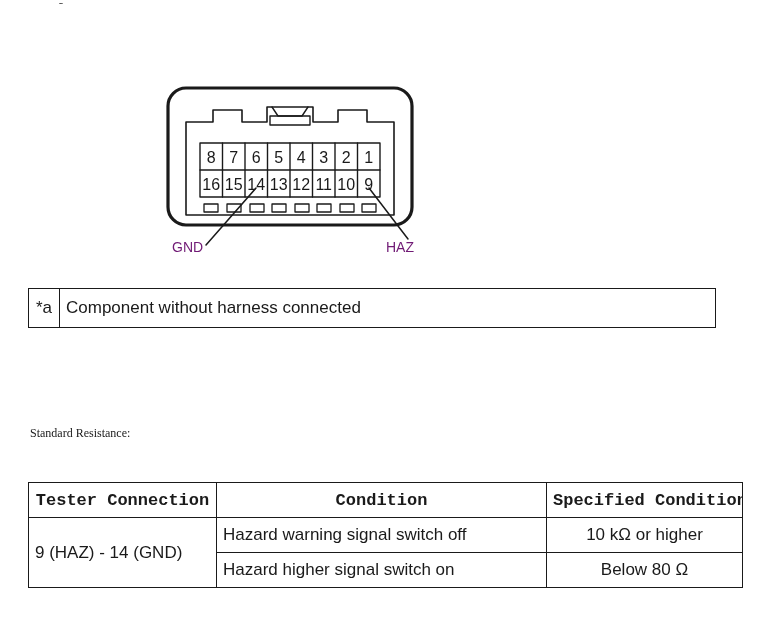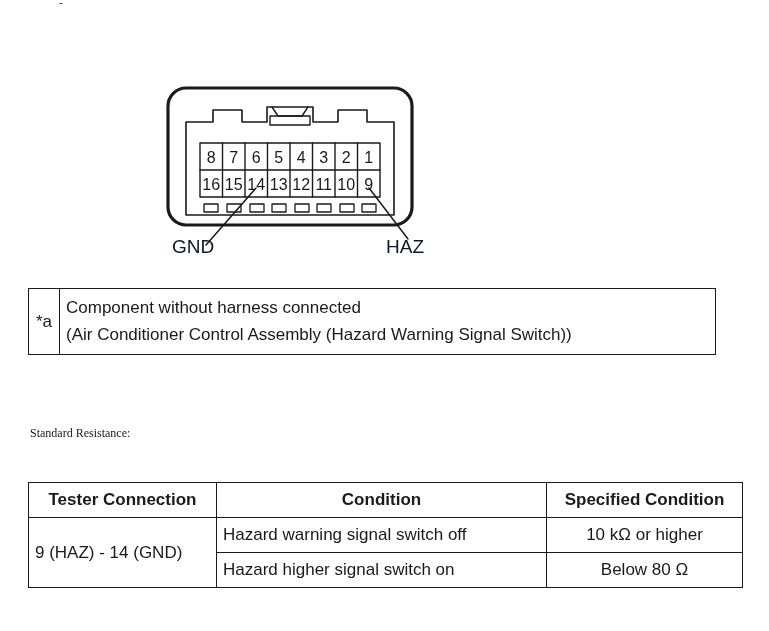--- a/index.html
+++ b/index.html
@@ -37,23 +37,23 @@
     left: 160px;
     top: 82px;
     width: 260px;
     height: 180px;
   }
   .connector-figure svg { display: block; }
 
   
   .pin-label {
     position: absolute;
-    font-size: 19px;
+    font-size: 14px;
     line-height: 22px;
-    color: #0f172a;
+    color: #701a75;
     white-space: nowrap;
     font-family: "Liberation Sans", sans-serif;
   }
   .pin-label.gnd { left: 172px; top: 236px; }
   .pin-label.haz { left: 386px; top: 236px; }
 
   
   .note-box {
     position: absolute;
     left: 28px;
@@ -123,20 +123,21 @@
     padding: 0 6px;
     height: 34px;
     text-align: center;
     vertical-align: middle;
     white-space: nowrap;
     overflow: hidden;
   }
   table.spec-table th {
     font-weight: bold;
     height: 34px;
+    font-family: Liberation Mono, monospace;
   }
   table.spec-table .col-tester { width: 188px; }
   table.spec-table .col-condition { width: 330px; }
   table.spec-table .col-spec { width: 196px; }
   table.spec-table td.tester-cell {
     text-align: left;
   }
   table.spec-table td.condition-cell {
     text-align: left;
     margin-top: 16px;
@@ -220,21 +221,20 @@
   </svg>
 </div>
 
 <div class="pin-label gnd">GND</div>
 <div class="pin-label haz">HAZ</div>
 
 <div class="note-box">
   <div class="note-marker">*a</div>
   <div class="note-text">
     <div class="note-line">Component without harness connected</div>
-    <div class="note-line">(Air Conditioner Control Assembly (Hazard Warning Signal Switch))</div>
   </div>
 </div>
 
 <div class="section-heading">Standard Resistance:</div>
 
 <div class="spec-table-wrap">
   <table class="spec-table">
     <colgroup>
       <col class="col-tester">
       <col class="col-condition">

